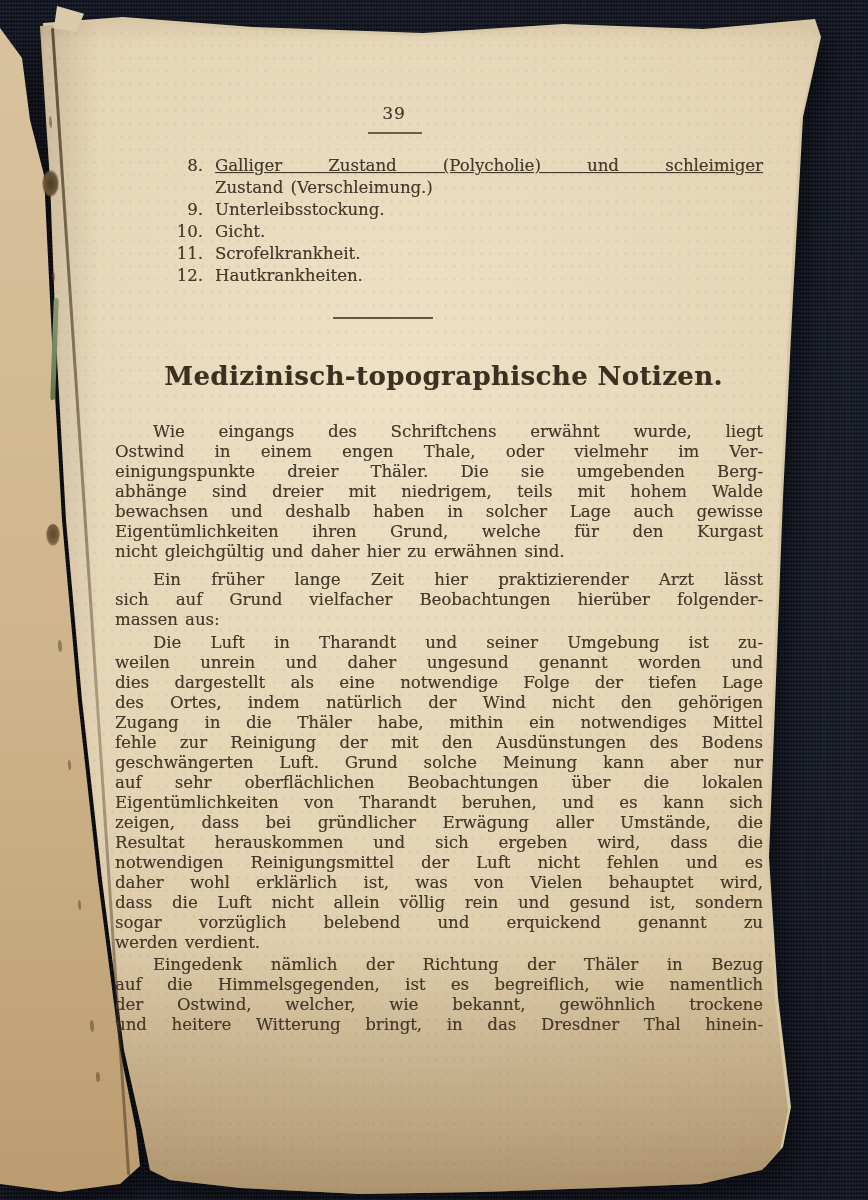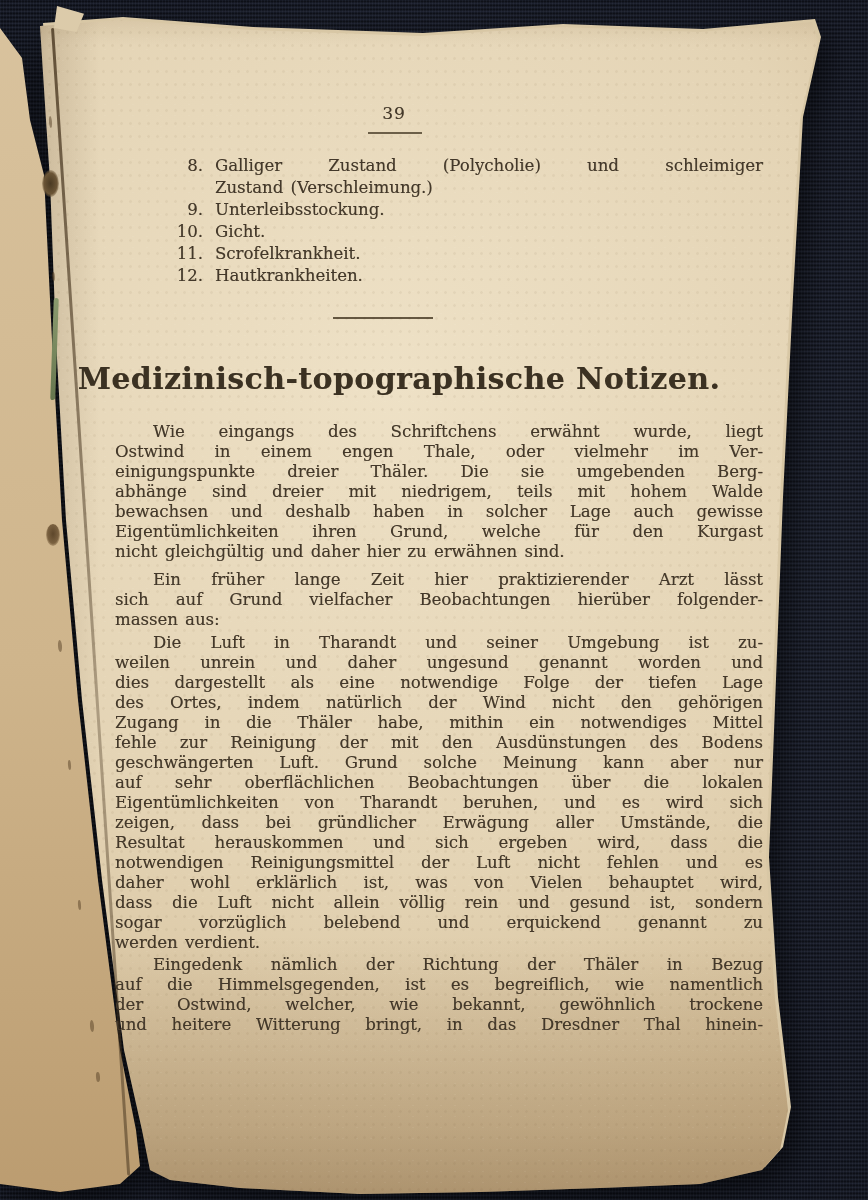--- a/index.html
+++ b/index.html
@@ -65,24 +65,24 @@
   
   .content{position:absolute;left:115px;top:0;width:648px;color:#43382a;
     text-shadow:0.3px 0.3px 0.6px rgba(66,53,33,.45);}
   .pageno{position:absolute;left:0;right:0;top:103px;text-align:center;
     transform:translateX(-45px);font-size:17px;letter-spacing:1px;}
   .pageno-rule{position:absolute;left:253px;top:132px;width:54px;height:2px;background:rgba(66,53,33,.75);}
   .list{position:absolute;left:0;top:155px;width:100%;font-size:16.5px;line-height:22px;word-spacing:2px;}
   .list-row{display:flex;}
   .num{flex:0 0 100px;box-sizing:border-box;padding-right:12px;text-align:right;}
   .itxt{flex:1;min-width:0;}
-  .jline{text-align:justify;text-align-last:justify;}
+  .jline{text-align:justify;text-align-last:justify;text-decoration:underline;}
   .section-rule{position:absolute;left:218px;top:317px;width:100px;height:2px;background:rgba(66,53,33,.8);}
-  .heading{position:absolute;left:0;right:0;top:361px;text-align:center;transform:translateX(-40px);
-    font-size:30px;font-weight:700;letter-spacing:.4px;color:#3b3122;}
+  .heading{position:absolute;left:0;right:0;top:361px;text-align:right;transform:translateX(-40px);
+    font-size:26px;font-weight:700;letter-spacing:.4px;color:#3b3122;}
   .paras{position:absolute;left:0;top:422px;width:100%;font-size:16.5px;line-height:20px;word-spacing:2px;}
   .para{margin:0;}
   .para:nth-child(2){margin-top:8px;}
   .para:nth-child(3){margin-top:3px;}
   .para:nth-child(4){margin-top:2px;}
   .pline{text-align:justify;text-align-last:justify;}
   .pline.noj{text-align:center;text-align-last:left;}
   .pline.first{box-sizing:border-box;padding-left:38px;}
 </style>
 </head>
@@ -167,21 +167,21 @@
         </div>
         <div class="para">
           <div class="pline first">Die Luft in Tharandt und seiner Umgebung ist zu-</div>
           <div class="pline">weilen unrein und daher ungesund genannt worden und</div>
           <div class="pline">dies dargestellt als eine notwendige Folge der tiefen Lage</div>
           <div class="pline">des Ortes, indem natürlich der Wind nicht den gehörigen</div>
           <div class="pline">Zugang in die Thäler habe, mithin ein notwendiges Mittel</div>
           <div class="pline">fehle zur Reinigung der mit den Ausdünstungen des Bodens</div>
           <div class="pline">geschwängerten Luft. Grund solche Meinung kann aber nur</div>
           <div class="pline">auf sehr oberflächlichen Beobachtungen über die lokalen</div>
-          <div class="pline">Eigentümlichkeiten von Tharandt beruhen, und es wird sich</div>
+          <div class="pline">Eigentümlichkeiten von Tharandt beruhen, und es kann sich</div>
           <div class="pline">zeigen, dass bei gründlicher Erwägung aller Umstände, die</div>
           <div class="pline">Resultat herauskommen und sich ergeben wird, dass die</div>
           <div class="pline">notwendigen Reinigungsmittel der Luft nicht fehlen und es</div>
           <div class="pline">daher wohl erklärlich ist, was von Vielen behauptet wird,</div>
           <div class="pline">dass die Luft nicht allein völlig rein und gesund ist, sondern</div>
           <div class="pline">sogar vorzüglich belebend und erquickend genannt zu</div>
           <div class="pline noj">werden verdient.</div>
         </div>
         <div class="para">
           <div class="pline first">Eingedenk nämlich der Richtung der Thäler in Bezug</div>

